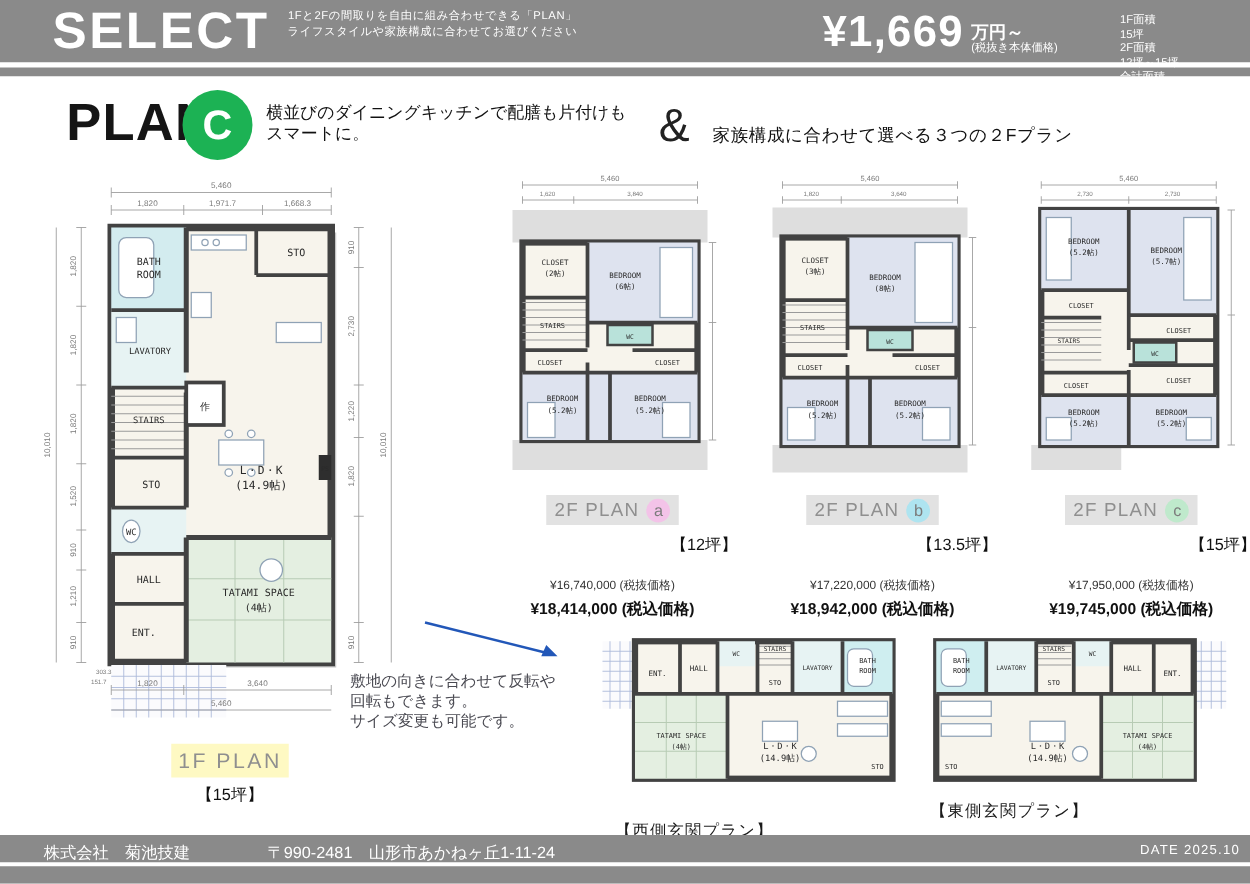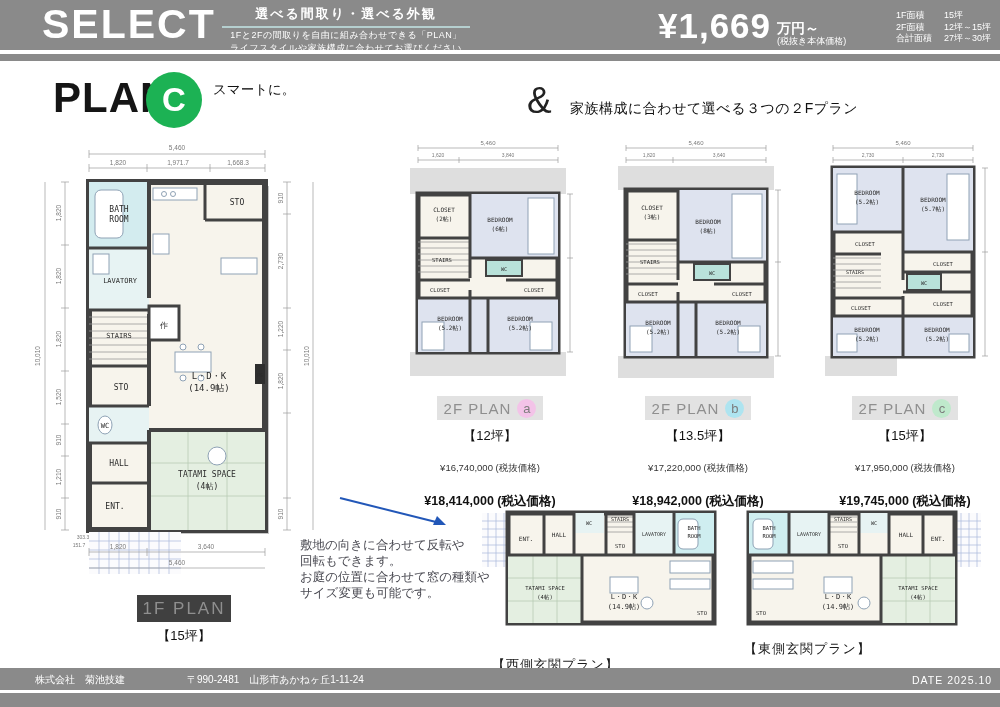--- a/index.html
+++ b/index.html
@@ -14,56 +14,56 @@
   .hdr-bot{top:54px;height:7px;}
   .ftr-top{top:668px;height:22px;}
   .ftr-line{top:690px;height:3px;background:#fff;}
   .ftr-bot{top:693px;height:14px;}
 
   .brand{left:42px;top:1px;color:#fff;font-size:41px;font-weight:bold;letter-spacing:2px;}
   .tagline{left:222px;top:5px;width:248px;text-align:center;color:#fff;}
   .tg-title{font-size:13px;font-weight:bold;letter-spacing:2px;padding-bottom:3px;
             border-bottom:2px solid #b5cfcf;}
   .tg-sub{font-size:9px;margin-top:2px;line-height:11px;letter-spacing:0.5px;}
-  .price{left:658px;top:5px;color:#fff;display:flex;align-items:flex-end;}
+  .price{left:658px;top:5px;color:#fff;display:flex;align-items:center;}
   .p-yen{font-size:35px;font-weight:bold;letter-spacing:1px;line-height:42px;}
   .p-side{margin-left:6px;margin-top:10px;}
   .p-unit{font-size:14px;font-weight:bold;line-height:15px;}
   .p-note{font-size:9px;line-height:11px;}
   .areas{left:896px;top:10px;color:#fff;font-size:9px;line-height:11.5px;}
-  .area-row{display:flex;}
+  .area-row{display:flex;flex-direction:column;}
   .area-label{width:48px;}
 
   
   .plan-title{left:53px;top:74px;font-size:42px;font-weight:600;color:#151515;letter-spacing:1px;}
   .plan-circle{left:146px;top:72px;width:56px;height:56px;border-radius:50%;background:#1cb254;
                color:#fff;font-size:33px;font-weight:bold;display:flex;align-items:center;justify-content:center;}
   .plan-desc{left:213px;top:81px;font-size:13.5px;line-height:17px;color:#111;}
   .amp{left:527px;top:80px;font-size:37px;color:#222;}
   .and-text{left:570px;top:100px;font-size:14px;color:#111;letter-spacing:0.5px;}
 
   
-  .lbl-box{position:absolute;background:#404040;display:flex;align-items:center;justify-content:center;
+  .lbl-box{position:absolute;background:#fef9c3;display:flex;align-items:center;justify-content:center;
            color:#8f8f8f;letter-spacing:2px;}
   .f1-box{left:137px;top:595px;width:94px;height:27px;font-size:17px;}
   .f1-size{left:137px;top:627px;width:94px;text-align:center;font-size:13px;color:#111;}
   .f2-wrap{position:absolute;width:200px;text-align:center;top:396px;}
   .f2-box{width:106px;height:24px;margin:0 auto;background:#e2e2e2;display:flex;gap:6px;
           align-items:center;justify-content:center;font-size:15px;color:#8f8f8f;letter-spacing:1px;}
   .f2-letter{width:19px;height:19px;border-radius:50%;display:flex;align-items:center;justify-content:center;
              font-size:13px;color:#7c7c7c;letter-spacing:0;}
   .la{background:#f3c3e8;} .lb{background:#aee4f0;} .lc{background:#bfe9cc;}
-  .f2-size{margin-top:7px;font-size:13px;color:#111;}
+  .f2-size{margin-top:7px;font-size:13px;color:#111;text-align:right;}
   .f2-pex{margin-top:17px;font-size:9.5px;color:#333;}
-  .f2-pin{margin-top:18px;font-size:12.5px;font-weight:bold;color:#111;}
-
-  .note{left:300px;top:537px;font-size:12.5px;line-height:16px;color:#4a4a52;}
+  .f2-pin{margin-top:4px;font-size:12.5px;font-weight:bold;color:#111;}
+
+  .note{left:280px;top:537px;font-size:12.5px;line-height:16px;color:#4a4a52;}
   .b-label{position:absolute;top:640px;font-size:13px;color:#1a1a1a;letter-spacing:1px;}
 
-  .footer-text{left:35px;top:673px;color:#fff;font-size:10px;display:flex;}
+  .footer-text{left:35px;top:673px;color:#fff;font-size:13px;display:flex;}
   .ftr-addr{margin-left:62px;}
   .ftr-date{left:912px;top:674px;color:#fff;font-size:10.5px;letter-spacing:1px;}
 
   
   svg{position:absolute;overflow:visible;}
   .rt{font-family:"DejaVu Sans Mono",monospace;fill:#2a2a2a;text-anchor:middle;}
   .s9{font-size:9px;} .s8{font-size:8px;} .s7{font-size:7px;} .s6{font-size:6px;}
   .s55{font-size:5.5px;} .s5{font-size:5px;}
   .dt{font-family:"Liberation Sans",sans-serif;fill:#7a7a7a;font-size:6.5px;text-anchor:middle;}
   .dt6{font-size:6px;} .dt5{font-size:5px;}
@@ -74,21 +74,20 @@
   .gt{stroke:#b7cbb4;stroke-width:0.8;} .gp{stroke:#aab8da;stroke-width:0.7;}
 </style>
 </head>
 <body>
 
 <div class="band hdr-top"></div>
 <div class="band hdr-mid"></div>
 <div class="band hdr-bot"></div>
 <div class="abs brand">SELECT</div>
 <div class="abs tagline">
-  <div class="tg-title">選べる間取り・選べる外観</div>
   <div class="tg-sub">1Fと2Fの間取りを自由に組み合わせできる「PLAN」</div>
   <div class="tg-sub">ライフスタイルや家族構成に合わせてお選びください</div>
 </div>
 <div class="abs price">
   <span class="p-yen">¥1,669</span>
   <span class="p-side">
     <div class="p-unit">万円～</div>
     <div class="p-note">(税抜き本体価格)</div>
   </span>
 </div>
@@ -103,20 +102,21 @@
   </div>
   <div class="area-row">
     <span class="area-label">合計面積</span>
     <span>27坪～30坪</span>
   </div>
 </div>
 
 <div class="abs plan-title">PLAN</div>
 <div class="abs plan-circle">C</div>
 <div class="abs plan-desc">
+  <div>横並びのダイニングキッチンで配膳も片付けも</div>
   <div>スマートに。</div>
 </div>
 <div class="abs amp">&amp;</div>
 <div class="abs and-text">家族構成に合わせて選べる３つの２Fプラン</div>
 
 <svg style="left:25px;top:138px;" width="310" height="455" viewBox="0 0 310 455">
 
   <line class="dim" x1="64" y1="16" x2="240" y2="16"></line>
     <line class="dim" x1="64" y1="12" x2="64" y2="20"></line>
     <line class="dim" x1="240" y1="12" x2="240" y2="20"></line>
@@ -446,21 +446,20 @@
   <div class="f2-pex">¥17,950,000 (税抜価格)</div>
   <div class="f2-pin">¥19,745,000 (税込価格)</div>
 </div>
 
 <div class="lbl-box f1-box">1F PLAN</div>
 <div class="abs f1-size">【15坪】</div>
 
 <div class="abs note">
   <div>敷地の向きに合わせて反転や</div>
   <div>回転もできます。</div>
-  <div>お庭の位置に合わせて窓の種類や</div>
   <div>サイズ変更も可能です。</div>
 </div>
 <svg style="left:336px;top:492px;" width="120" height="42" viewBox="0 0 120 42">
   <line x1="4" y1="6" x2="100" y2="30" stroke="#2257b8" stroke-width="2"></line>
   <polygon points="110,33 97,33 101,24" fill="#2257b8"></polygon>
 </svg>
 
 <svg style="left:482px;top:505px;" width="245" height="125" viewBox="0 0 245 125">
   <rect x="0" y="8" width="26" height="54" fill="#fbfbfd"></rect>
   <line class="gp" x1="6" y1="8" x2="6" y2="62"></line>

